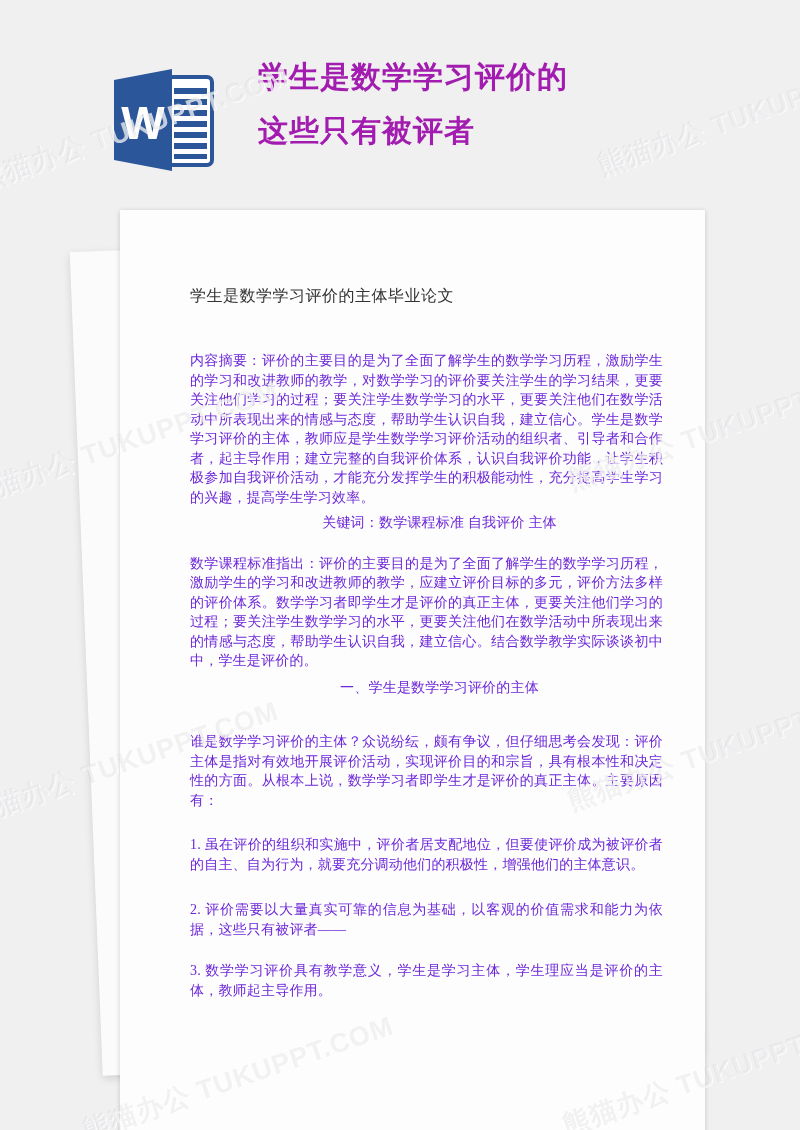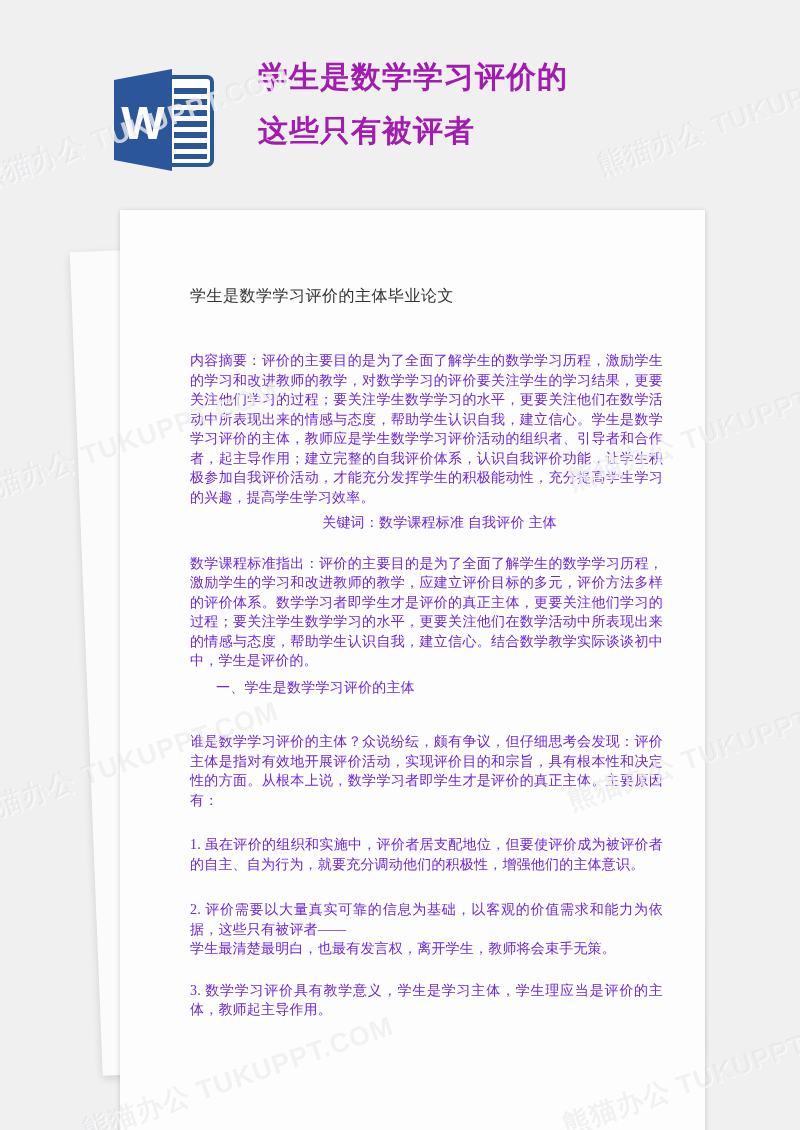--- a/index.html
+++ b/index.html
@@ -52,21 +52,21 @@
   }
   .page-main p {
     font-size: 14px;
     line-height: 19.5px;
     color: #6d28d9;
     text-align: justify;
     letter-spacing: 0.2px;
   }
   p.kw        { margin-top: 6px;  text-indent: 26px; text-align: center; }
   p.para-std  { margin-top: 21px; }
-  p.heading1  { margin-top: 7px;  text-indent: 26px; text-align: left; }
+  p.heading1  { margin-top: 7px;  text-indent: 26px; text-align: center; }
   p.para-sub  { margin-top: 35px; }
   p.point-1   { margin-top: 25px; }
   p.point-2   { margin-top: 26px; }
   p.point-3   { margin-top: 22px; }
 
   
   .wm {
     position: absolute;
     z-index: 6;
     font-family: "Liberation Sans", "DejaVu Sans", sans-serif;
@@ -117,21 +117,21 @@
     <p class="kw">关键词：数学课程标准 自我评价 主体</p>
 
     <p class="para-std">数学课程标准指出：评价的主要目的是为了全面了解学生的数学学习历程，激励学生的学习和改进教师的教学，应建立评价目标的多元，评价方法多样的评价体系。数学学习者即学生才是评价的真正主体，更要关注他们学习的过程；要关注学生数学学习的水平，更要关注他们在数学活动中所表现出来的情感与态度，帮助学生认识自我，建立信心。结合数学教学实际谈谈初中中，学生是评价的。</p>
 
     <p class="heading1">一、学生是数学学习评价的主体</p>
 
     <p class="para-sub">谁是数学学习评价的主体？众说纷纭，颇有争议，但仔细思考会发现：评价主体是指对有效地开展评价活动，实现评价目的和宗旨，具有根本性和决定性的方面。从根本上说，数学学习者即学生才是评价的真正主体。主要原因有：</p>
 
     <p class="point-1">1. 虽在评价的组织和实施中，评价者居支配地位，但要使评价成为被评价者的自主、自为行为，就要充分调动他们的积极性，增强他们的主体意识。</p>
 
-    <p class="point-2"><span>2. 评价需要以大量真实可靠的信息为基础，以客观的价值需求和能力为依据，这些只有被评者——</span><br><span>学生最清楚最明白，也最有发言权，离开学生，教师将会束手无策。</span></p>
+    <p class="point-2"><span>2. 评价需要以大量真实可靠的信息为基础，以客观的价值需求和能力为依据，这些只有被评者——</span><br></p>
 
     <p class="point-3">3. 数学学习评价具有教学意义，学生是学习主体，学生理应当是评价的主体，教师起主导作用。</p>
   </div>
 
   <span class="wm" style="left:-30px;  top:110px;">熊猫办公 TUKUPPT.COM</span>
   <span class="wm" style="left:590px;  top:95px;">熊猫办公 TUKUPPT.COM</span>
   <span class="wm" style="left:-40px;  top:425px;">熊猫办公 TUKUPPT.COM</span>
   <span class="wm" style="left:560px;  top:410px;">熊猫办公 TUKUPPT.COM</span>
   <span class="wm" style="left:-40px;  top:745px;">熊猫办公 TUKUPPT.COM</span>
   <span class="wm" style="left:560px;  top:730px;">熊猫办公 TUKUPPT.COM</span>

